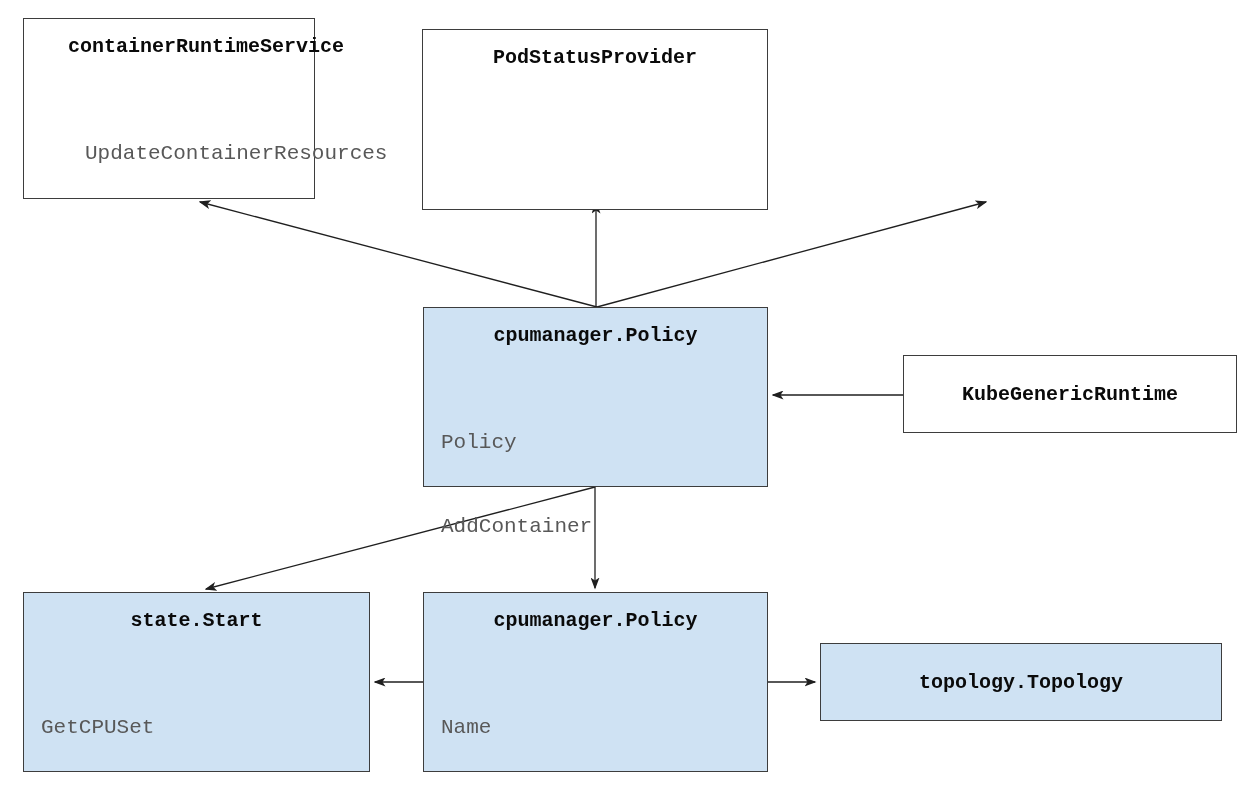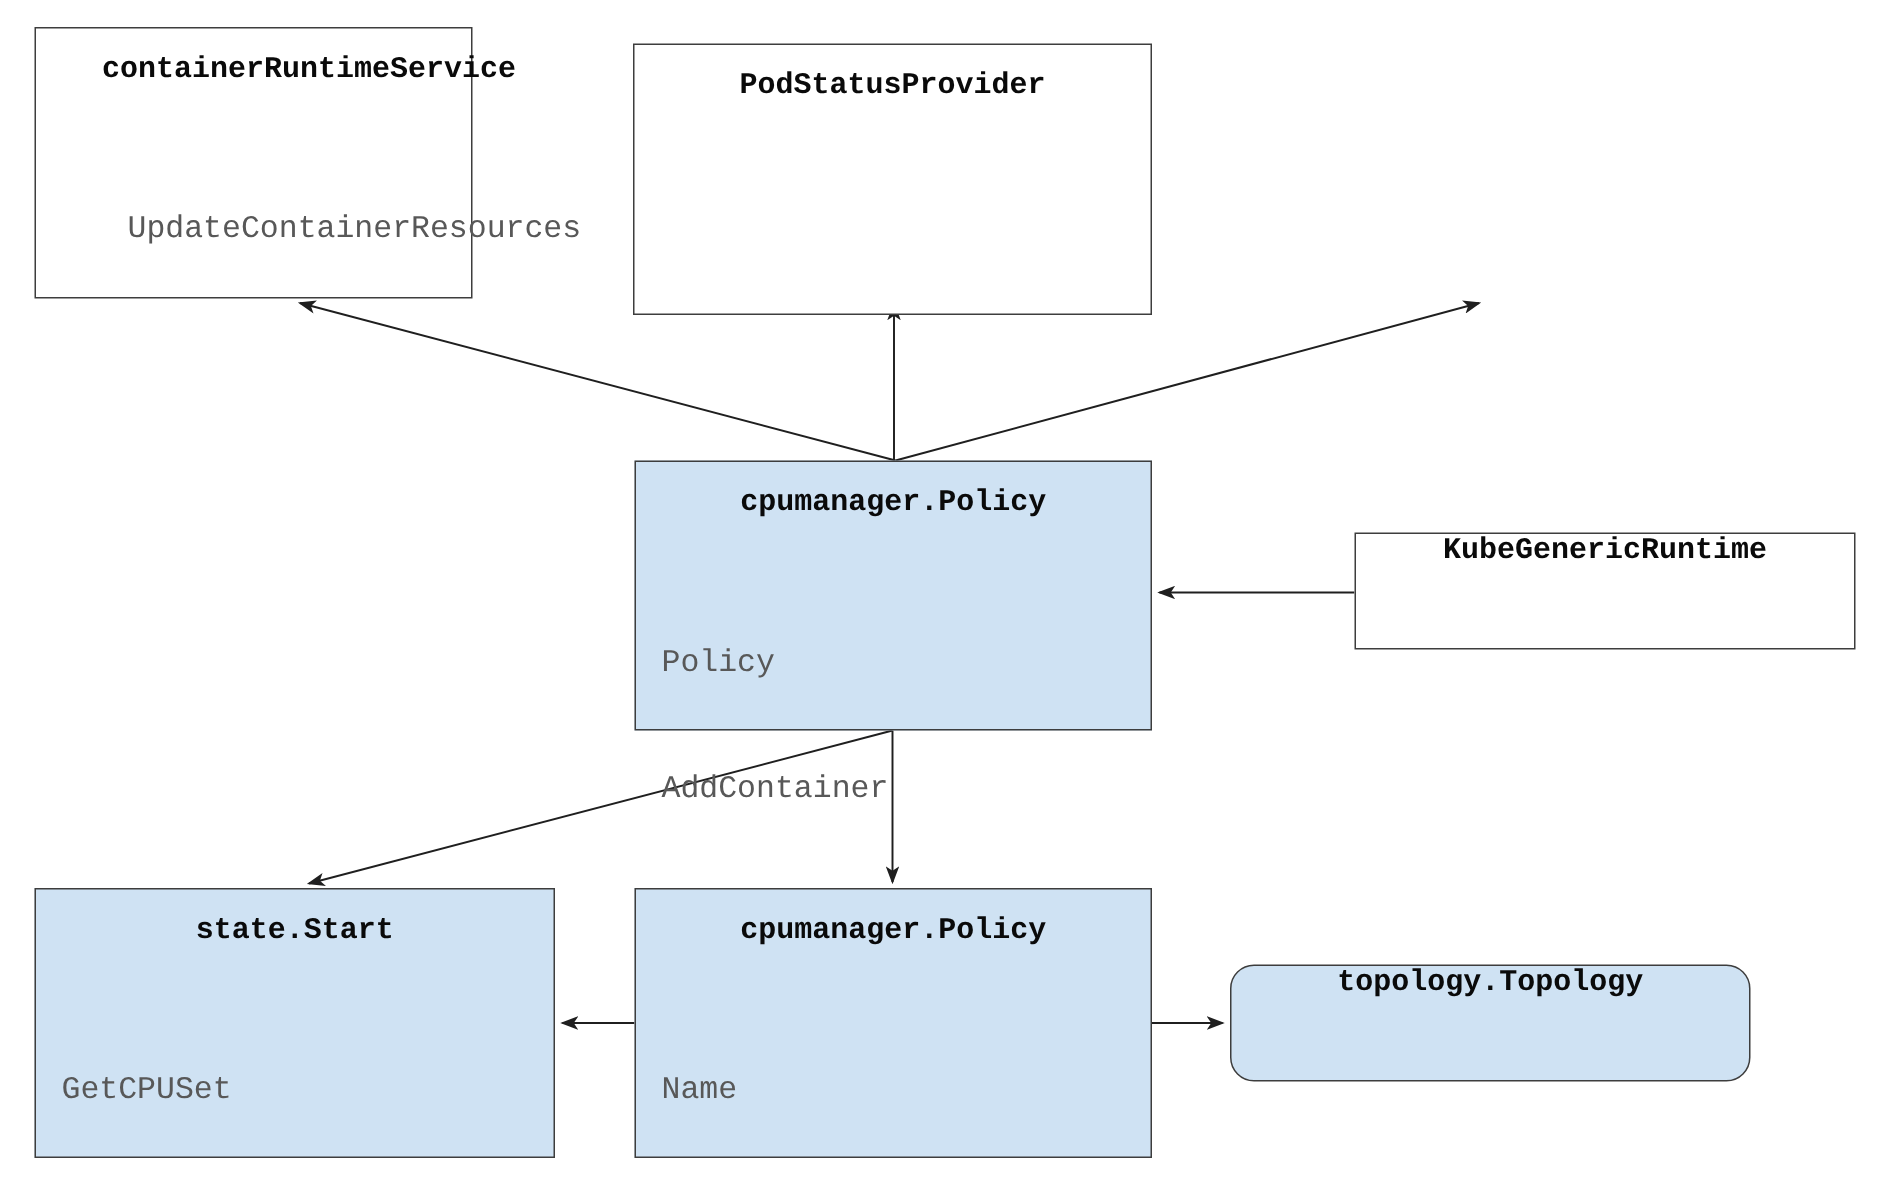--- a/index.html
+++ b/index.html
@@ -35,21 +35,21 @@
   }
   .node.filled { background: var(--node-fill-highlight); }
   .node-title {
     text-align: center;
     font-weight: bold;
     font-size: 20px;
     letter-spacing: 0px;
     color: var(--title-text);
     padding-top: 16px;
   }
-  .node.vcenter { display: flex; align-items: flex-start; justify-content: center; }
+  .node.vcenter { display: flex; align-items: center; justify-content: center; }
   .node.vcenter .node-title { padding-top: 0; }
   .node-methods {
     margin-top: 26px;
     padding-left: 17px;
     font-size: 21px;
     line-height: 28px;
     color: var(--method-text);
     white-space: pre;
   }
 </style>
@@ -112,17 +112,17 @@
 
   <div class="node filled" style="left:423px; top:592px; width:345px; height:180px;">
     <div class="node-title">cpumanager.Policy</div>
     <div class="node-methods">
       <div>Name</div>
       
       
     </div>
   </div>
 
-  <div class="node filled vcenter" style="left:820px; top:643px; width:347px; height:78px;border-radius:16px;">
+  <div class="node filled vcenter" style="left:820px; top:643px; width:402px; height:78px;">
     <div class="node-title">topology.Topology</div>
   </div>
 
 </div>
 
 </body></html>

